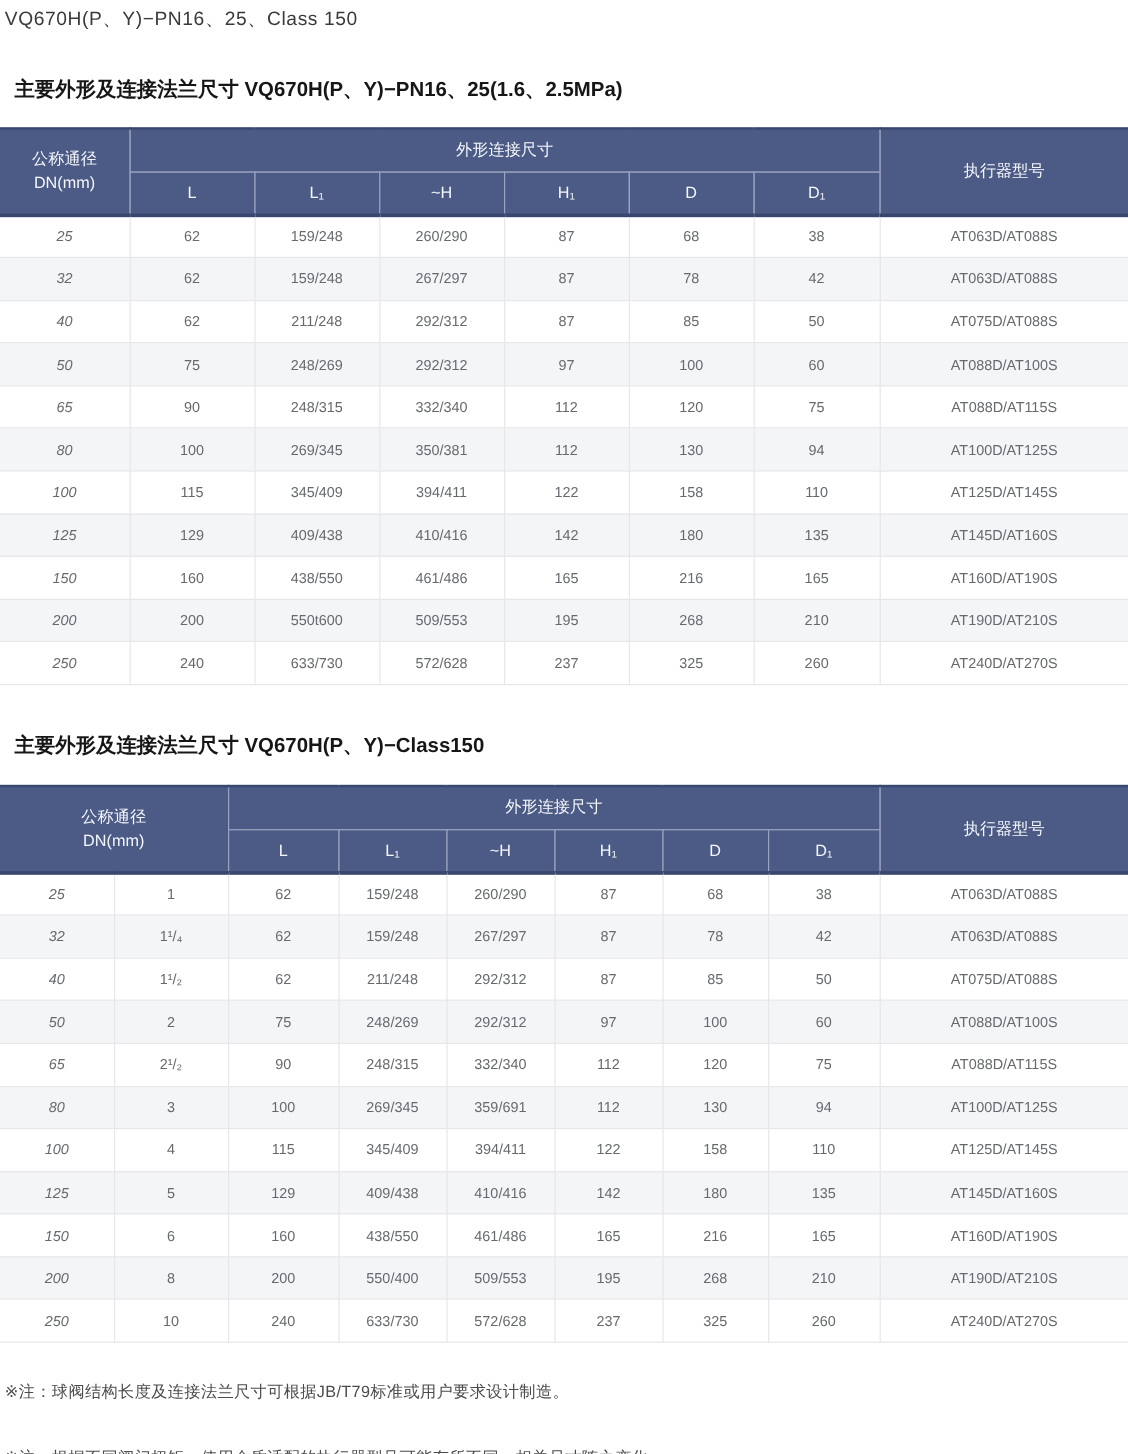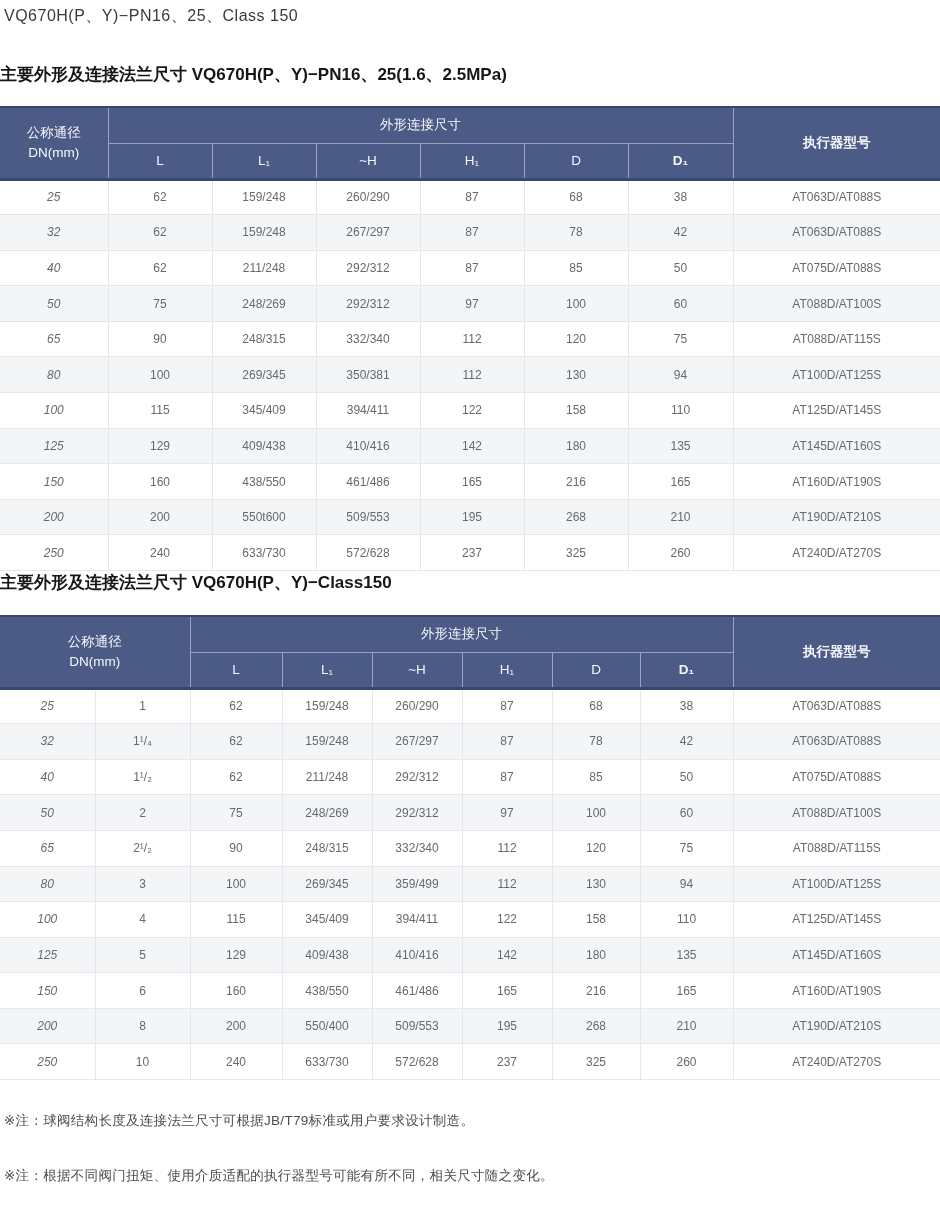--- a/index.html
+++ b/index.html
@@ -17,39 +17,39 @@
     font-family:"Liberation Sans","DejaVu Sans",sans-serif;
     color:#333;overflow:hidden;
   }
   .page{width:940px;height:1212px;padding:4px 0 0 0;}
   .doc-title{
     font-size:16px;color:#3a3a3a;letter-spacing:.5px;
     padding:2px 0 0 4px;font-weight:400;
   }
   .section-heading{
     font-size:17px;font-weight:700;color:#161616;
-    padding-left:0;
+    padding-left:12px;
   }
   .heading-1{margin-top:36px;margin-bottom:20px;}
-  .heading-2{margin-bottom:21px;}
+  .heading-2{margin-top:39px;margin-bottom:21px;}
   table{
     width:940px;border-collapse:collapse;table-layout:fixed;
     border-top:2px solid var(--header-dark);
     border-bottom:1px solid var(--grid);
   }
   thead th{
     background:var(--header-bg);color:#f4f6fa;
     font-weight:400;font-size:13.5px;
     height:36px;border:1px solid var(--header-line);
     border-top:none;
   }
   thead tr:last-child th{border-bottom:3px solid var(--header-dark);}
   thead th.span-cell{border-bottom:3px solid var(--header-dark);}
   thead th:first-child{border-left:none;}
-  thead th:last-child{border-right:none;font-weight:bold;}
+  thead th:last-child{border-right:none;}
   th.dn-cell{line-height:1.45;}
   tbody td{
     height:35.6px;text-align:center;vertical-align:middle;
     font-size:12px;color:var(--body-text);
     border:1px solid var(--grid);
   }
   tbody td:first-child{border-left:none;font-style:italic;}
   tbody td:last-child{border-right:none;}
   tbody tr:nth-child(even) td{background:var(--row-alt);}
   tbody tr:nth-child(odd) td{background:#ffffff;}
@@ -298,21 +298,21 @@
           <td>112</td>
           <td>120</td>
           <td>75</td>
           <td>AT088D/AT115S</td>
         </tr>
         <tr>
           <td>80</td>
           <td>3</td>
           <td>100</td>
           <td>269/345</td>
-          <td>359/499</td>
+          <td>359/691</td>
           <td>112</td>
           <td>130</td>
           <td>94</td>
           <td>AT100D/AT125S</td>
         </tr>
         <tr>
           <td>100</td>
           <td>4</td>
           <td>115</td>
           <td>345/409</td>

